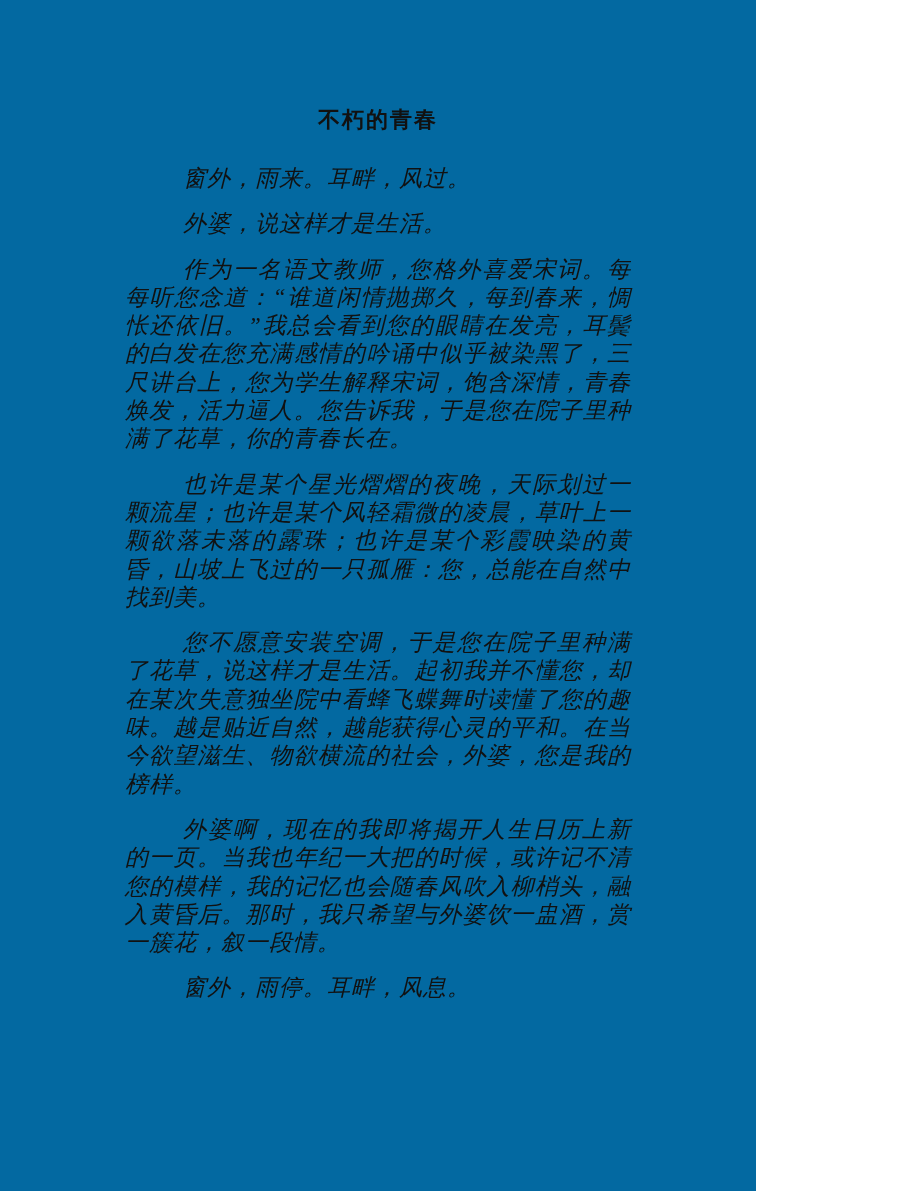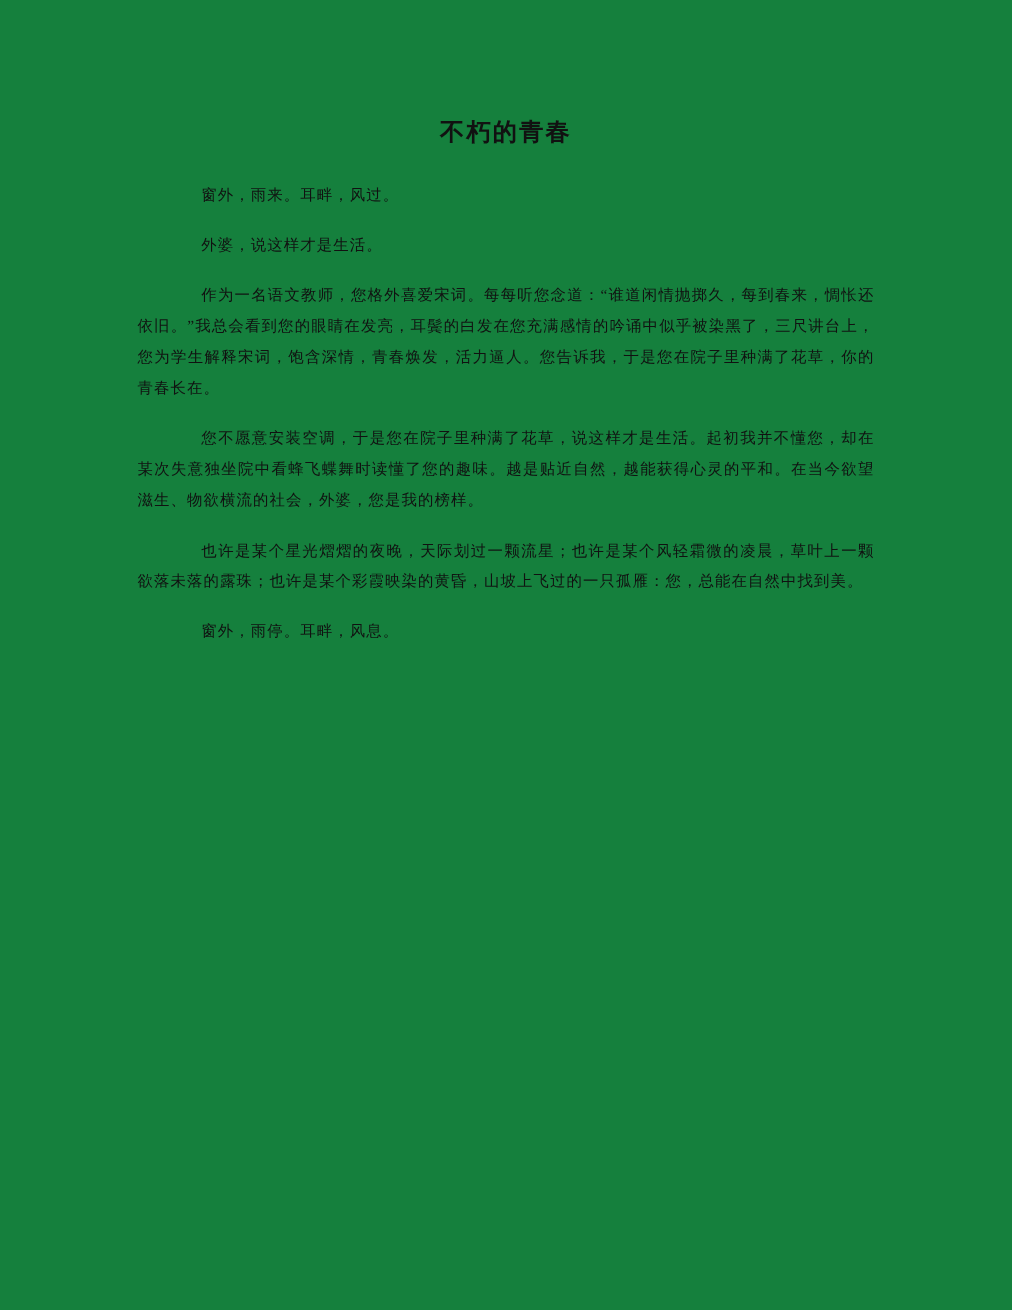--- a/index.html
+++ b/index.html
@@ -2,52 +2,54 @@
 <html lang="zh"><head>
 <meta charset="utf-8">
 <style>
   html, body {
     margin: 0;
     padding: 0;
     background: #ffffff;
   }
   .page {
     position: relative;
-    width: 920px;
+    width: 756px;
     height: 1191px;
-    background: #15803d;
+    background: #0369a1;
     overflow: hidden;
     box-sizing: border-box;
     padding: 107px 125px 0 125px;
     font-family: "Liberation Serif", serif;
     color: #111111;
   }
   .doc-title {
     font-size: 22px;
     line-height: 26px;
     font-weight: bold;
     text-align: center;
     letter-spacing: 2px;
     margin: 0 0 32px 0;
   }
   .doc-paragraph {
-    font-size: 14px;
+    font-size: 23px;
     line-height: 28.3px;
     letter-spacing: 1px;
     text-align: justify;
     text-indent: 58px;
     margin: 0 0 17px 0;
     word-break: break-all;
+    font-style: italic;
   }
 </style>
 </head>
 <body>
 
 <div class="page">
   <h1 class="doc-title">不朽的青春</h1>
 
   <p class="doc-paragraph">窗外，雨来。耳畔，风过。</p>
   <p class="doc-paragraph">外婆，说这样才是生活。</p>
   <p class="doc-paragraph">作为一名语文教师，您格外喜爱宋词。每每听您念道：“谁道闲情抛掷久，每到春来，惆怅还依旧。”我总会看到您的眼睛在发亮，耳鬓的白发在您充满感情的吟诵中似乎被染黑了，三尺讲台上，您为学生解释宋词，饱含深情，青春焕发，活力逼人。您告诉我，于是您在院子里种满了花草，你的青春长在。</p>
+  <p class="doc-paragraph">也许是某个星光熠熠的夜晚，天际划过一颗流星；也许是某个风轻霜微的凌晨，草叶上一颗欲落未落的露珠；也许是某个彩霞映染的黄昏，山坡上飞过的一只孤雁：您，总能在自然中找到美。</p>
   <p class="doc-paragraph">您不愿意安装空调，于是您在院子里种满了花草，说这样才是生活。起初我并不懂您，却在某次失意独坐院中看蜂飞蝶舞时读懂了您的趣味。越是贴近自然，越能获得心灵的平和。在当今欲望滋生、物欲横流的社会，外婆，您是我的榜样。</p>
-  <p class="doc-paragraph">也许是某个星光熠熠的夜晚，天际划过一颗流星；也许是某个风轻霜微的凌晨，草叶上一颗欲落未落的露珠；也许是某个彩霞映染的黄昏，山坡上飞过的一只孤雁：您，总能在自然中找到美。</p>
+  <p class="doc-paragraph">外婆啊，现在的我即将揭开人生日历上新的一页。当我也年纪一大把的时候，或许记不清您的模样，我的记忆也会随春风吹入柳梢头，融入黄昏后。那时，我只希望与外婆饮一盅酒，赏一簇花，叙一段情。</p>
   <p class="doc-paragraph">窗外，雨停。耳畔，风息。</p>
 </div>
 
 </body></html>

